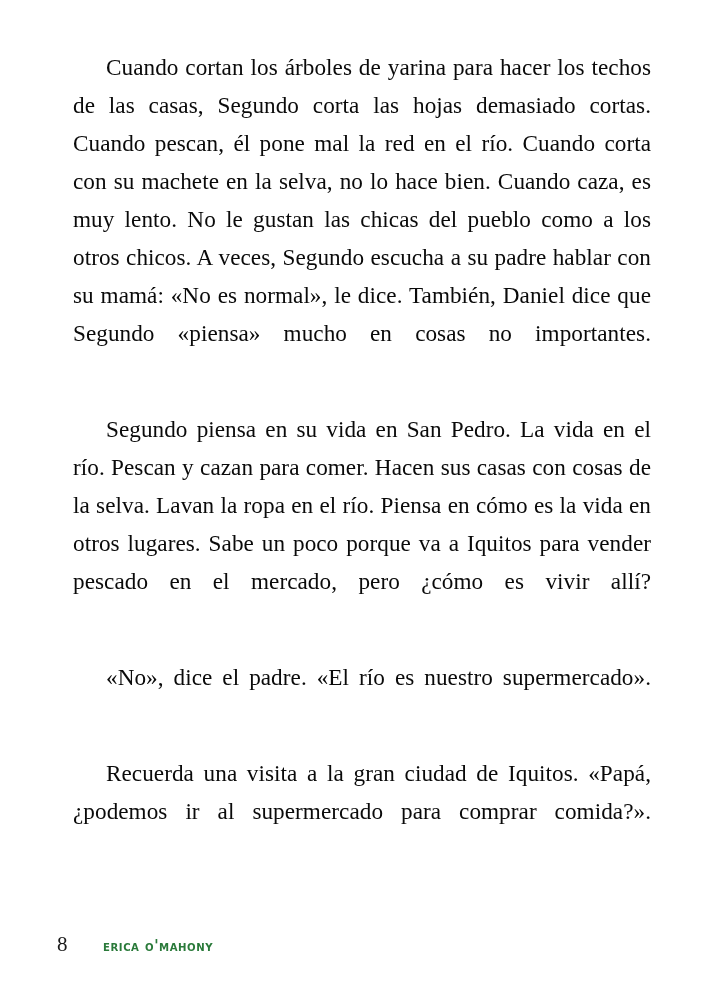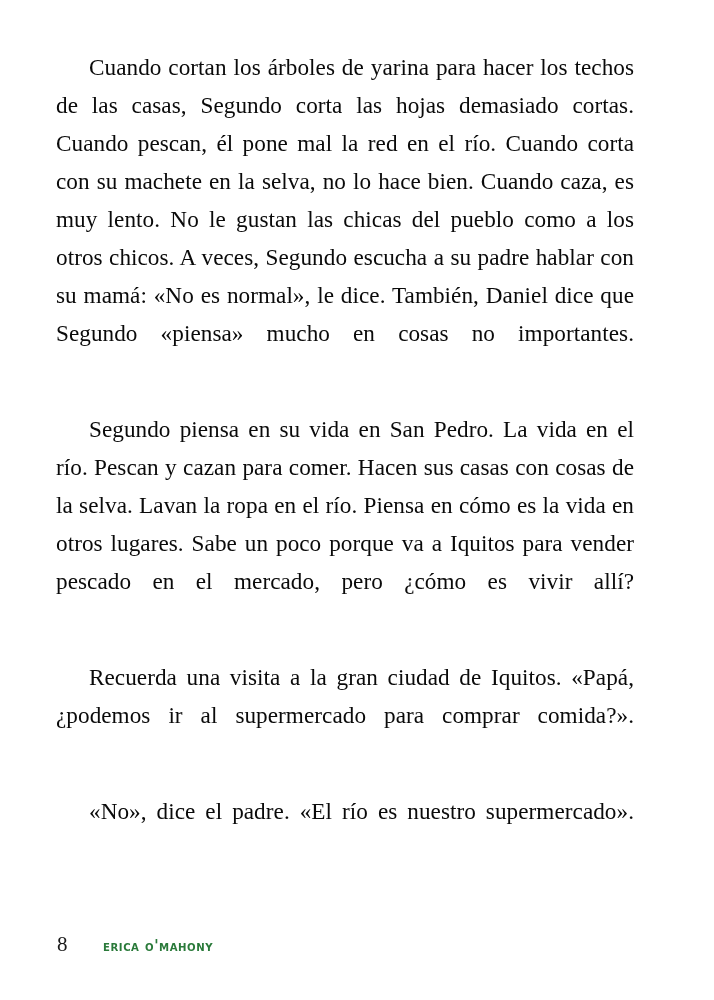--- a/index.html
+++ b/index.html
@@ -21,21 +21,21 @@
     position: absolute;
     inset: 0;
     width: 714px;
     height: 1000px;
     background: #ffffff;
   }
 
   
   .textblock {
     position: absolute;
-    left: 56px;
+    left: 73px;
     top: 48px;
     width: 578px;
   }
 
   .para {
     margin: 0;
     font-size: 23.2px;
     line-height: 38px;
     text-align: justify;
     text-indent: 33px;
@@ -95,22 +95,22 @@
   }
 </style>
 </head>
 <body>
 
 <div class="page">
 
   <div class="textblock">
     <p class="para">Cuando cortan los árboles de yarina para hacer los techos de las casas, Segundo corta las hojas demasiado cortas. Cuando pescan, él pone mal la red en el río. Cuando corta con su machete en la selva, no lo hace bien. Cuando caza, es muy lento. No le gustan las chicas del pueblo como a los otros chicos. A veces, Segundo escucha a su padre hablar con su mamá: «No es normal», le dice. También, Daniel dice que Segundo «piensa» mucho en cosas no importantes.</p>
     <p class="para">Segundo piensa en su vida en San Pedro. La vida en el río. Pescan y cazan para comer. Hacen sus casas con cosas de la selva. Lavan la ropa en el río. Piensa en cómo es la vida en otros lugares. Sabe un poco porque va a Iquitos para vender pescado en el mercado, pero ¿cómo es vivir allí?</p>
+    <p class="para">«No», dice el padre. «El río es nuestro supermercado».</p>
     <p class="para">Recuerda una visita a la gran ciudad de Iquitos. «Papá, ¿podemos ir al supermercado para comprar comida?».</p>
-    <p class="para">«No», dice el padre. «El río es nuestro supermercado».</p>
   </div>
 
   <div class="footer">
     <span class="folio">8</span>
     <span class="runhead">Erica O'Mahony</span>
   </div>
 
 </div>
 
 </body></html>

